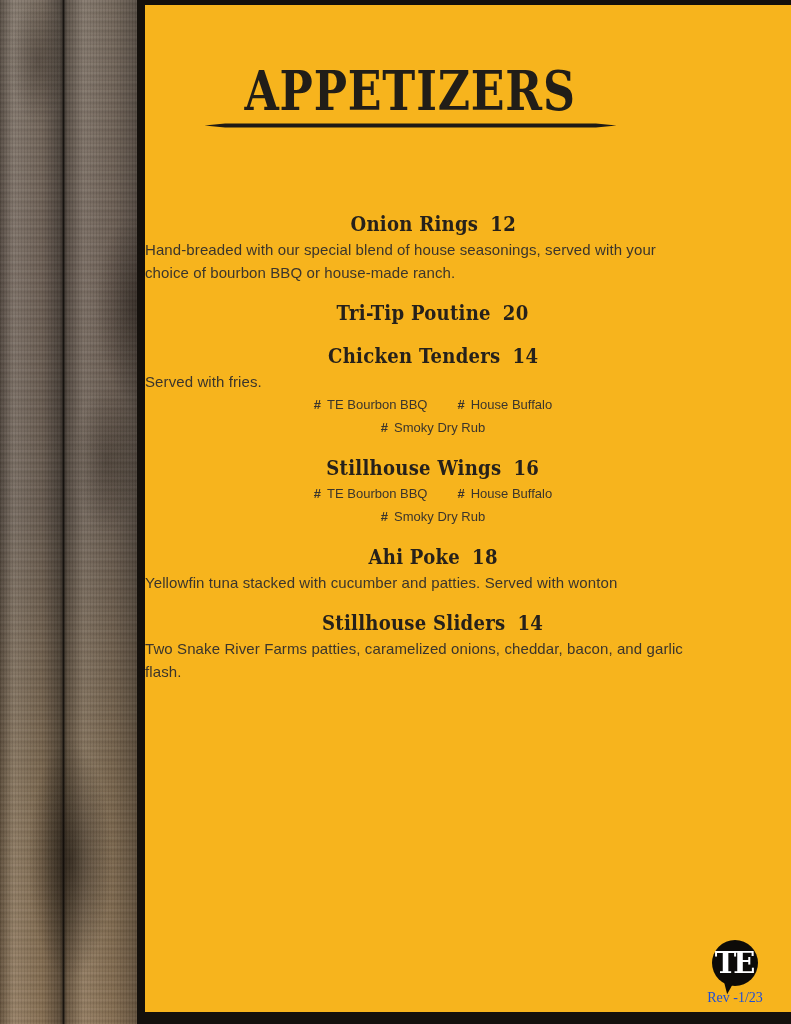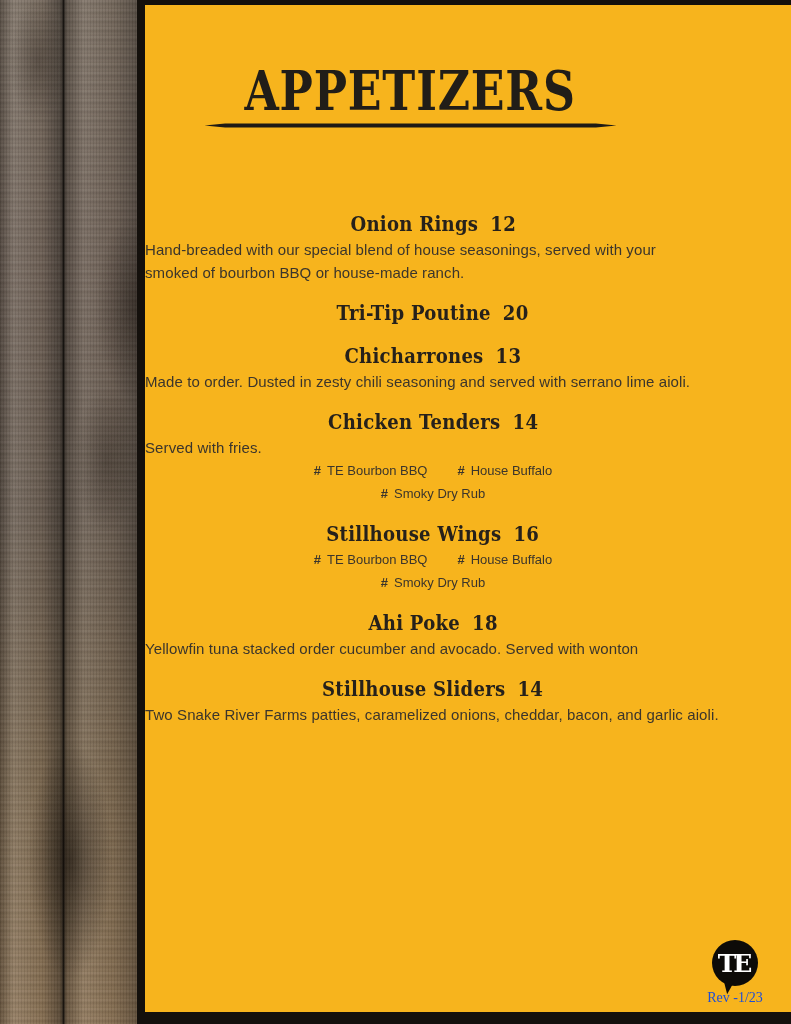--- a/index.html
+++ b/index.html
@@ -81,21 +81,21 @@
     background:#0D0B08;display:flex;align-items:center;justify-content:center;
   }
   .logo-badge::after{
     content:"";position:absolute;bottom:-8px;left:9px;width:0;height:0;
     border-left:8px solid transparent;border-right:4px solid transparent;
     border-top:15px solid #0D0B08;transform:rotate(14deg);
   }
   .logo-monogram{
     position:relative;z-index:2;color:#FFFFFF;
     font-family:"DejaVu Serif","Liberation Serif",serif;
-    font-weight:700;font-size:25px;letter-spacing:-3px;padding-right:3px;
+    font-weight:700;font-size:29px;letter-spacing:-3px;padding-right:3px;
   }
   .rev{
     margin-top:4px;font-family:"Liberation Serif",serif;
     font-size:14px;color:#1d4ed8;white-space:nowrap;
   }
 </style>
 </head>
 <body>
 
 <div class="wood"></div>
@@ -109,42 +109,33 @@
 
   <div class="menu">
       <div class="item">
         <div class="head-row">
           <div class="head">
             <span>Onion Rings</span>
             <span>12</span>
           </div>
         </div>
         <div class="desc-line">Hand-breaded with our special blend of house seasonings, served with your</div>
-        <div class="desc-line">smoked of bourbon BBQ or house-made ranch.</div>
+        <div class="desc-line">choice of bourbon BBQ or house-made ranch.</div>
       </div>
       <div class="item">
         <div class="head-row">
           <div class="head">
             <span>Tri-Tip Poutine</span>
             <span>20</span>
           </div>
         </div>
       </div>
       <div class="item">
         <div class="head-row">
           <div class="head">
-            <span>Chicharrones</span>
-            <span>13</span>
-          </div>
-        </div>
-        <div class="desc-line">Made to order. Dusted in zesty chili seasoning and served with serrano lime aioli.</div>
-      </div>
-      <div class="item">
-        <div class="head-row">
-          <div class="head">
             <span>Chicken Tenders</span>
             <span>14</span>
           </div>
         </div>
         <div class="desc-line">Served with fries.</div>
         <div class="sauce-line">
           <span class="sauce">
             <span class="bullet">#</span>
             <span>TE Bourbon BBQ</span>
           </span>
@@ -184,30 +175,30 @@
           </span>
         </div>
       </div>
       <div class="item">
         <div class="head-row">
           <div class="head">
             <span>Ahi Poke</span>
             <span>18</span>
           </div>
         </div>
-        <div class="desc-line">Yellowfin tuna stacked order cucumber and avocado. Served with wonton</div>
+        <div class="desc-line">Yellowfin tuna stacked with cucumber and patties. Served with wonton</div>
       </div>
       <div class="item">
         <div class="head-row">
           <div class="head">
             <span>Stillhouse Sliders</span>
             <span>14</span>
           </div>
         </div>
-        <div class="desc-line">Two Snake River Farms patties, caramelized onions, cheddar, bacon, and garlic aioli.</div>
+        <div class="desc-line">Two Snake River Farms patties, caramelized onions, cheddar, bacon, and garlic flash.</div>
       </div>
     </div>
 
   <div class="logo-wrap">
     <div class="logo-badge">
       <span class="logo-monogram">TE</span>
     </div>
     <div class="rev">Rev -1/23</div>
   </div>
 

